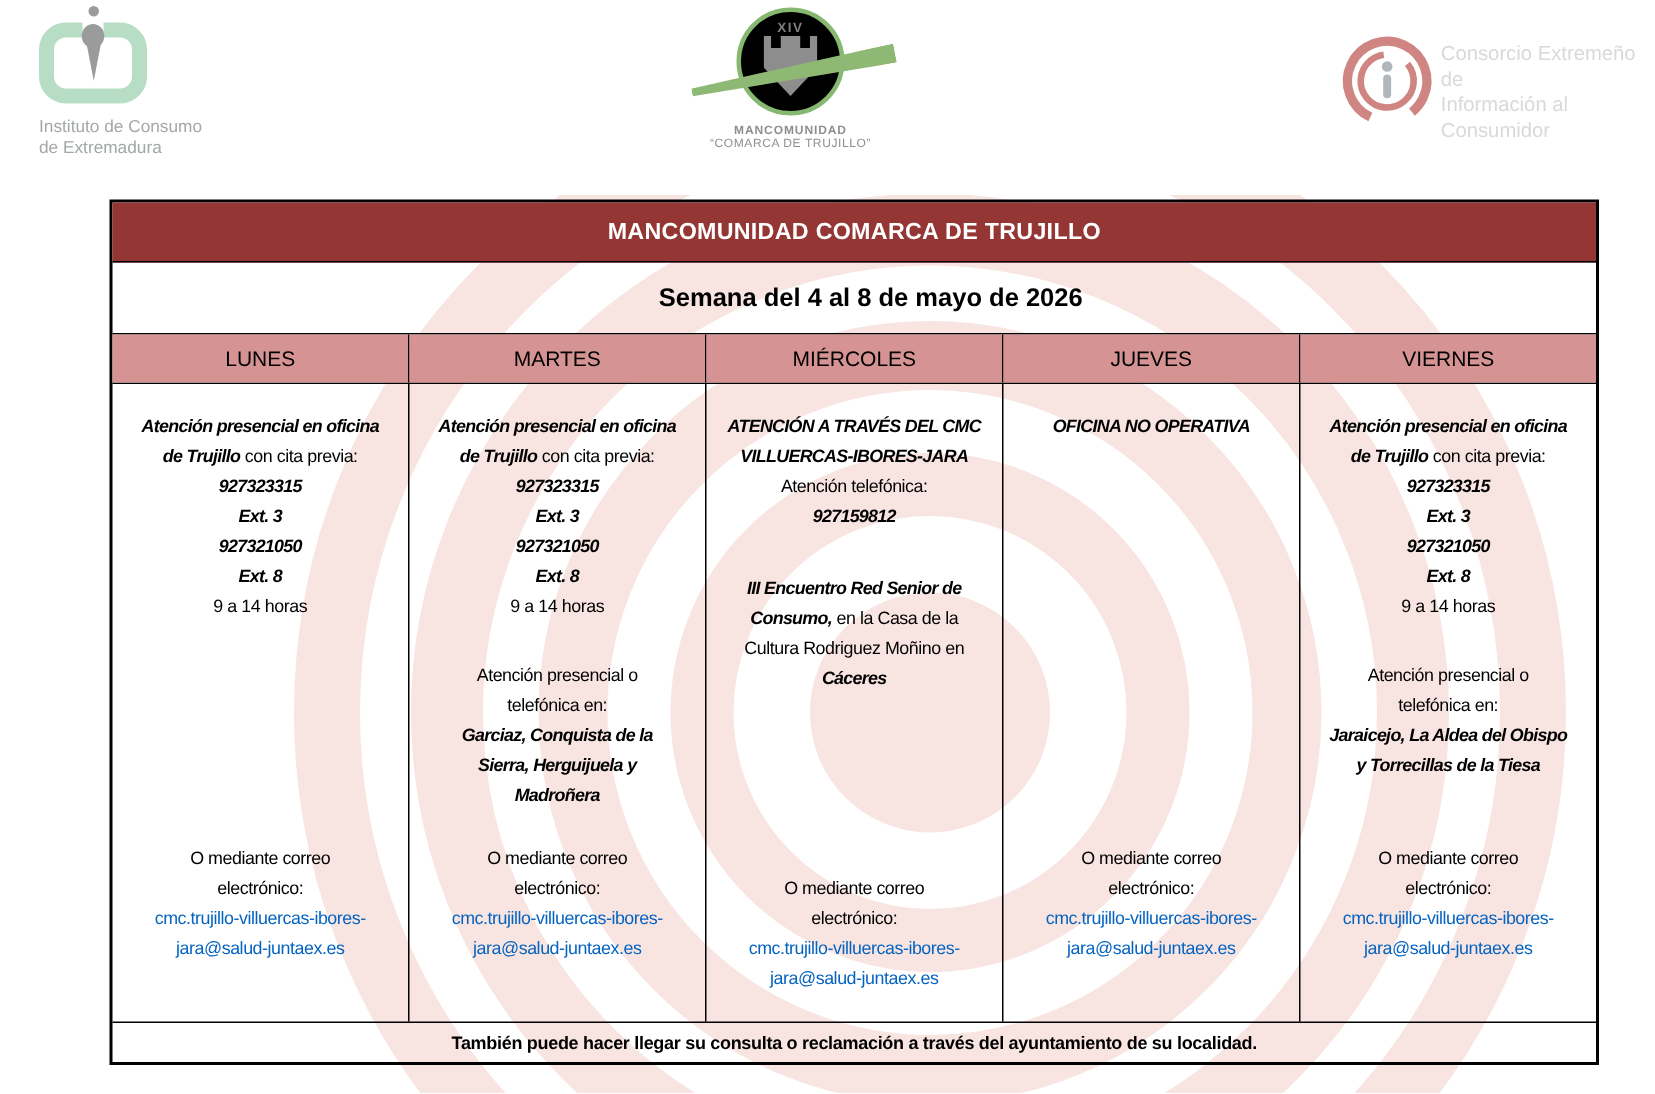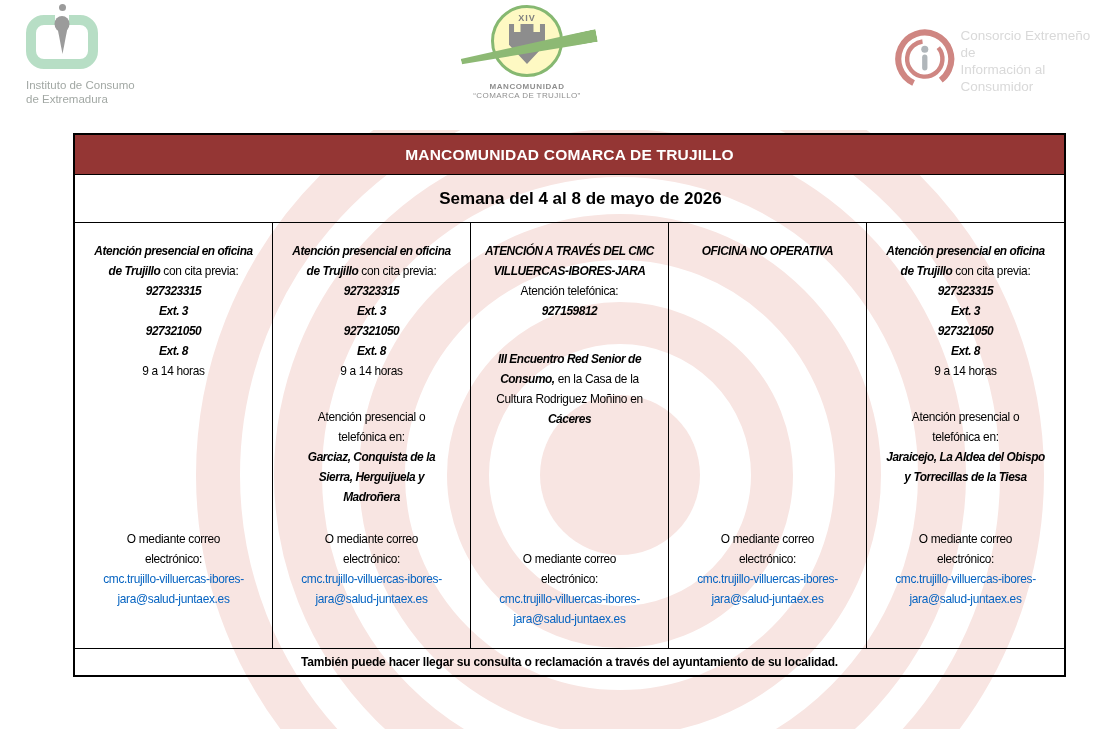--- a/index.html
+++ b/index.html
@@ -15,30 +15,30 @@
   .inst-art { width:72px; position:relative; }
   .inst-dot { width:7px; height:7px; border-radius:50%; background:#9b9b9b; margin:0 auto 4px; }
   .inst-frame { width:72px; height:54px; border:10px solid #b7dec5; border-radius:18px; position:relative; }
   .inst-notch { position:absolute; left:50%; transform:translateX(-50%); top:-11px; width:14px; height:12px; background:#fff; }
   .inst-pin { position:absolute; left:50%; top:-9px; transform:translateX(-50%); width:15px; }
   .inst-pin-head { width:15px; height:16px; border-radius:50%; background:#9b9b9b; }
   .inst-pin-tail { width:0; height:0; margin:-4px auto 0; border-left:5px solid transparent; border-right:5px solid transparent; border-top:26px solid #9b9b9b; }
   .logo-left-text { margin-top:9px; font-size:11.5px; line-height:14px; color:#a2a8a4; }
 
   .logo-center { position:absolute; left:432px; top:5px; width:190px; text-align:center; z-index:2; }
-  .manc-circle { width:72px; height:72px; margin:0 auto; border-radius:50%; background:#fef9c3; border:3px solid #86b871; position:relative; }
+  .manc-circle { width:72px; height:72px; margin:0 auto; border-radius:50%; background:#000000; border:3px solid #86b871; position:relative; }
   .manc-xiv { font-size:9px; font-weight:bold; color:#7e7e7e; letter-spacing:1px; margin-top:5px; }
   .manc-castle { width:36px; height:40px; background:#8d8d8d; margin:1px auto 0;
       clip-path:polygon(0 0,14% 0,14% 20%,32% 20%,32% 0,68% 0,68% 20%,86% 20%,86% 0,100% 0,100% 52%,50% 100%,0 52%); }
   .manc-band { position:absolute; left:-34px; top:34px; width:138px; height:13px; background:#8db974;
       transform:rotate(-11deg); clip-path:polygon(0 30%,100% 0,100% 100%,0 70%); }
   .manc-caption1 { margin-top:5px; font-size:8px; font-weight:bold; color:#8f8f8f; letter-spacing:.6px; }
   .manc-caption2 { font-size:8px; color:#8f8f8f; letter-spacing:.4px; }
 
-  .logo-right { position:absolute; left:893px; top:12px; display:flex; align-items:flex-end; z-index:2; }
+  .logo-right { position:absolute; left:893px; top:12px; display:flex; align-items:center; z-index:2; }
   .cons-text { margin-left:4px; margin-top:15px; font-size:13.5px; line-height:17px; color:#d9d9d9; }
 
   
   .sched-table { position:absolute; left:57px; top:133px; width:993px; border:2px solid #000; z-index:1;margin-left:16px; }
   .title-row { height:40px; background:#943634; border-bottom:1px solid #000; color:#fff;
       font-weight:bold; font-size:15.5px; letter-spacing:.2px; text-align:center; line-height:40px; }
   .week-row { height:48px; border-bottom:1px solid #000; font-weight:bold; font-size:17px;
       text-align:center; line-height:48px;padding-left:22px; }
   .days-row { display:flex; height:33px; border-bottom:1px solid #000; }
   .day-cell { flex:1; background:#d59493; border-right:1px solid #000; text-align:center;
@@ -109,20 +109,27 @@
     <div class="cons-text">
       <div>Consorcio Extremeño de</div>
       <div>Información al Consumidor</div>
     </div>
   </div>
 
   <div class="sched-table">
     <div class="title-row">MANCOMUNIDAD COMARCA DE TRUJILLO</div>
     <div class="week-row">Semana del 4 al 8 de mayo de 2026</div>
 
+    <div class="days-row">
+      <div class="day-cell">LUNES</div>
+      <div class="day-cell">MARTES</div>
+      <div class="day-cell">MIÉRCOLES</div>
+      <div class="day-cell">JUEVES</div>
+      <div class="day-cell">VIERNES</div>
+    </div>
 
     <div class="content-row">
       <div class="cell">
           <div class="block" style="top: 18px;">
             <div class="line"><span class="b">Atención presencial en oficina</span></div>
             <div class="line"><span class="b">de Trujillo</span><span> con cita previa:</span></div>
             <div class="line"><span class="b">927323315</span></div>
             <div class="line"><span class="b">Ext. 3</span></div>
             <div class="line"><span class="b">927321050</span></div>
             <div class="line"><span class="b">Ext. 8</span></div>

